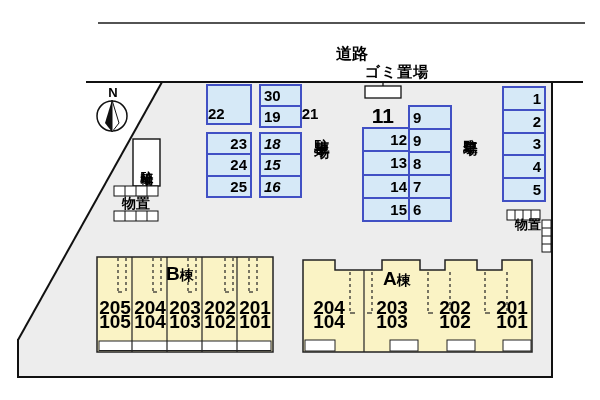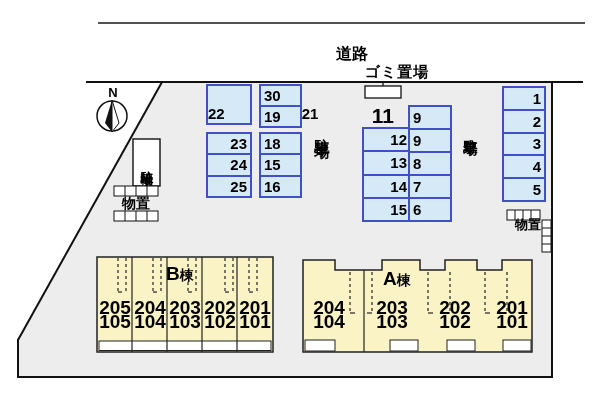--- a/index.html
+++ b/index.html
@@ -159,21 +159,21 @@
   </div>
   <div class="pgroup rows" style="left:206px;top:132px;width:46px;height:66px;">
     <div class="pcell num-right">23</div>
     <div class="pcell num-right">24</div>
     <div class="pcell num-right">25</div>
   </div>
   <div class="pgroup rows" style="left:259px;top:84px;width:43px;height:44px;">
     <div class="pcell num-left">30</div>
     <div class="pcell num-left">19</div>
   </div>
-  <div class="pgroup rows" style="left:259px;top:132px;width:43px;height:66px;">
+  <div class="pgroup rows" style="left:259px;top:132px;width:43px;height:66px;font-style:italic;">
     <div class="pcell num-left">18</div>
     <div class="pcell num-left">15</div>
     <div class="pcell num-left">16</div>
   </div>
 
   <div class="openspace" style="left:353px;top:104px;width:44px;height:23px;">11</div>
 
   <div class="pgroup rows" style="left:362px;top:127px;width:50px;height:95px;">
     <div class="pcell num-right">12</div>
     <div class="pcell num-right">13</div>

